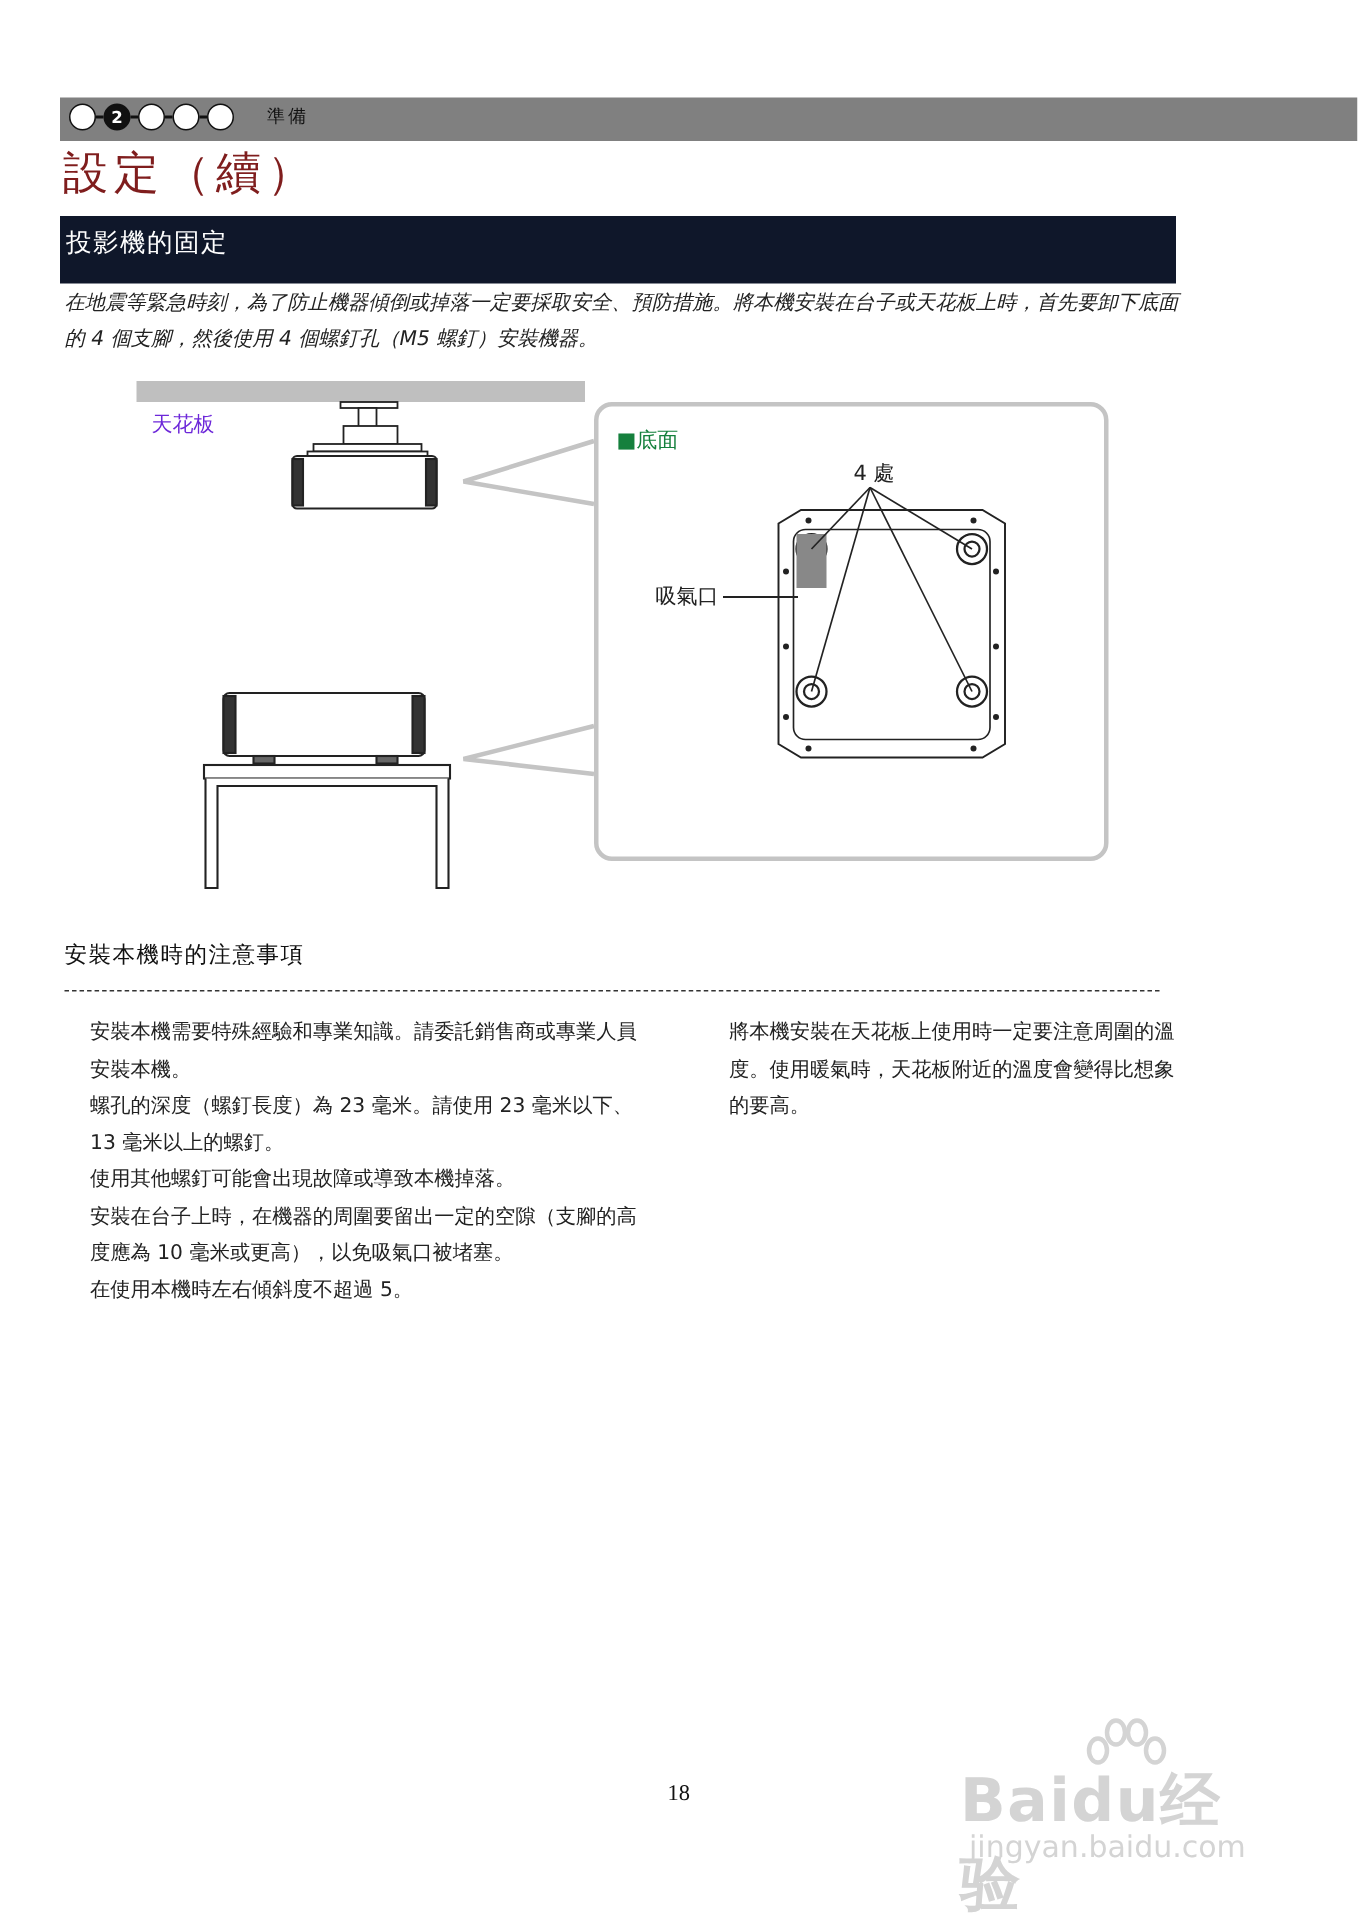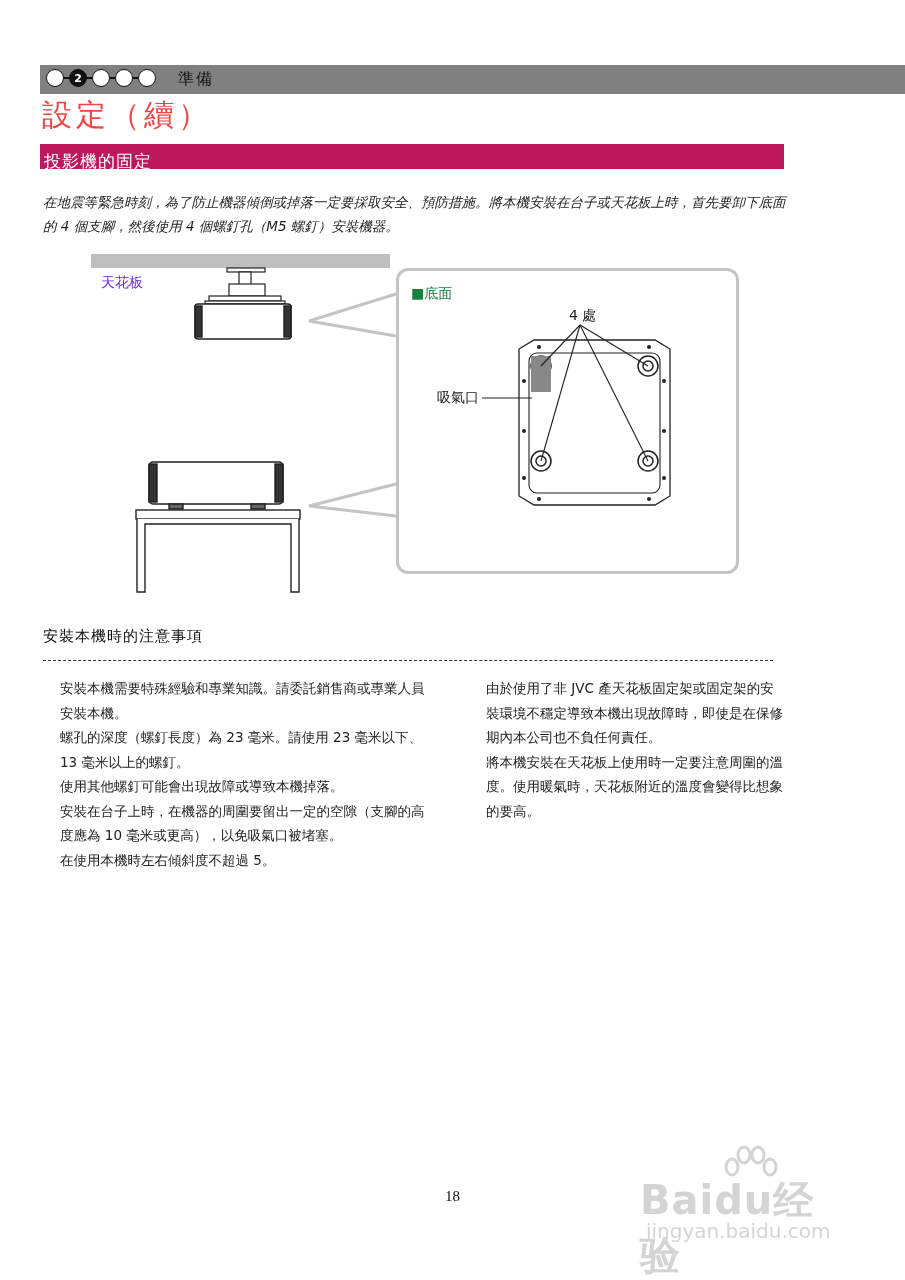--- a/index.html
+++ b/index.html
@@ -2,23 +2,23 @@
 <html><head>
 <meta charset="utf-8">
 <style>
   html, body { margin:0; padding:0; background:#ffffff; }
   body { width:905px; height:1280px; position:relative; overflow:hidden; font-family:"DejaVu Sans", sans-serif; color:#1a1a1a; }
   .chapter-bar { position:absolute; left:40px; top:65px; width:865px; height:29px; background:#808080; }
   .steps { position:absolute; left:6px; top:4px; display:flex; align-items:center; }
   .step { width:18px; height:18px; border-radius:50%; background:#fff; border:1.5px solid #111; box-sizing:border-box; display:flex; align-items:center; justify-content:center; font-size:11px; font-weight:bold; color:#fff; }
   .step.active { background:#111; }
   .step-link { width:5px; height:2px; background:#111; }
-  .chapter-label { position:absolute; left:138px; top:4px; font-size:16px; color:#111; letter-spacing:2px; }
-  .page-title { position:absolute; left:42px; top:95px; font-size:30px; color:#ef4444; letter-spacing:4px; }
-  .section-bar { position:absolute; left:40px; top:144px; width:744px; height:25px; background:#be185d; }
+  .chapter-label { position:absolute; left:138px; top:4px; font-size:12px; color:#111; letter-spacing:2px; }
+  .page-title { position:absolute; left:42px; top:95px; font-size:30px; color:#7f1d1d; letter-spacing:4px; }
+  .section-bar { position:absolute; left:40px; top:144px; width:744px; height:45px; background:#0f172a; }
   .section-title { position:absolute; left:4px; top:6px; font-size:17px; color:#fff; letter-spacing:1px; }
   .intro { position:absolute; left:43px; top:190px; width:750px; font-size:13.5px; line-height:24px; color:#222; }
   .figure { position:absolute; left:91px; top:254px; width:660px; height:340px; }
   .ceiling { position:absolute; left:0; top:0; width:299px; height:14px; background:#bfbfbf; }
   .ceiling-label { position:absolute; left:10px; top:20px; font-size:14px; color:#6d28d9; }
   .callout-box { position:absolute; left:305px; top:14px; width:343px; height:306px; border:3px solid #c4c4c4; border-radius:12px; box-sizing:border-box; background:#fff; }
   .bottom-label { position:absolute; left:12px; top:14px; font-size:14px; color:#15803d; }
   .count-label { position:absolute; left:170px; top:36px; font-size:14px; color:#222; }
   .intake-label { position:absolute; left:38px; top:118px; font-size:14px; color:#222; }
   .notes-heading { position:absolute; left:43px; top:627px; font-size:15px; color:#111; letter-spacing:1px; }
@@ -146,21 +146,20 @@
 
 <div class="notes-col notes-left">
   <p>安裝本機需要特殊經驗和專業知識。請委託銷售商或專業人員安裝本機。</p>
   <p>螺孔的深度（螺釘長度）為 23 毫米。請使用 23 毫米以下、13 毫米以上的螺釘。</p>
   <p>使用其他螺釘可能會出現故障或導致本機掉落。</p>
   <p>安裝在台子上時，在機器的周圍要留出一定的空隙（支腳的高度應為 10 毫米或更高），以免吸氣口被堵塞。</p>
   <p>在使用本機時左右傾斜度不超過 5。</p>
 </div>
 
 <div class="notes-col notes-right">
-  <p>由於使用了非 JVC 產天花板固定架或固定架的安裝環境不穩定導致本機出現故障時，即使是在保修期內本公司也不負任何責任。</p>
   <p>將本機安裝在天花板上使用時一定要注意周圍的溫度。使用暖氣時，天花板附近的溫度會變得比想象的要高。</p>
 </div>
 
 <div class="page-number">18</div>
 
 <div class="watermark">
   <svg width="60" height="40" style="position:absolute;left:78px;top:0;">
     <g fill="none" stroke="#d4d4d4" stroke-width="3">
       <ellipse cx="14" cy="22" rx="6" ry="8"></ellipse>
       <ellipse cx="26" cy="10" rx="6" ry="8"></ellipse>

